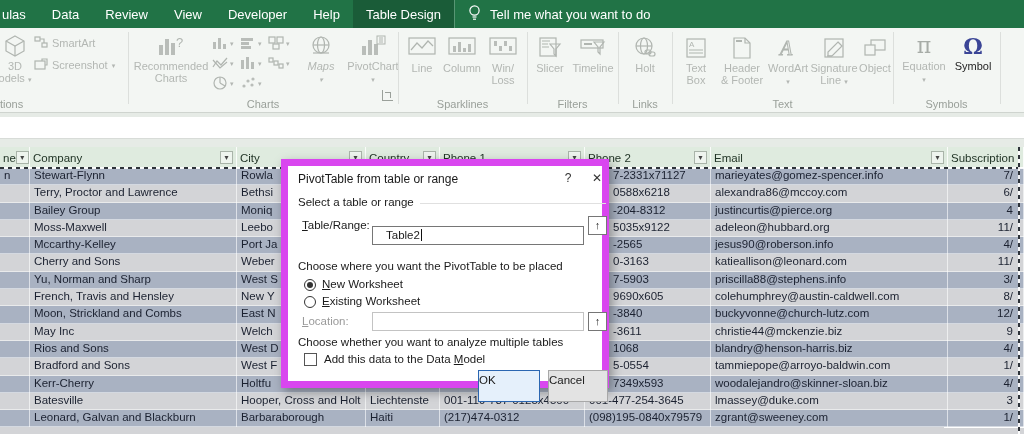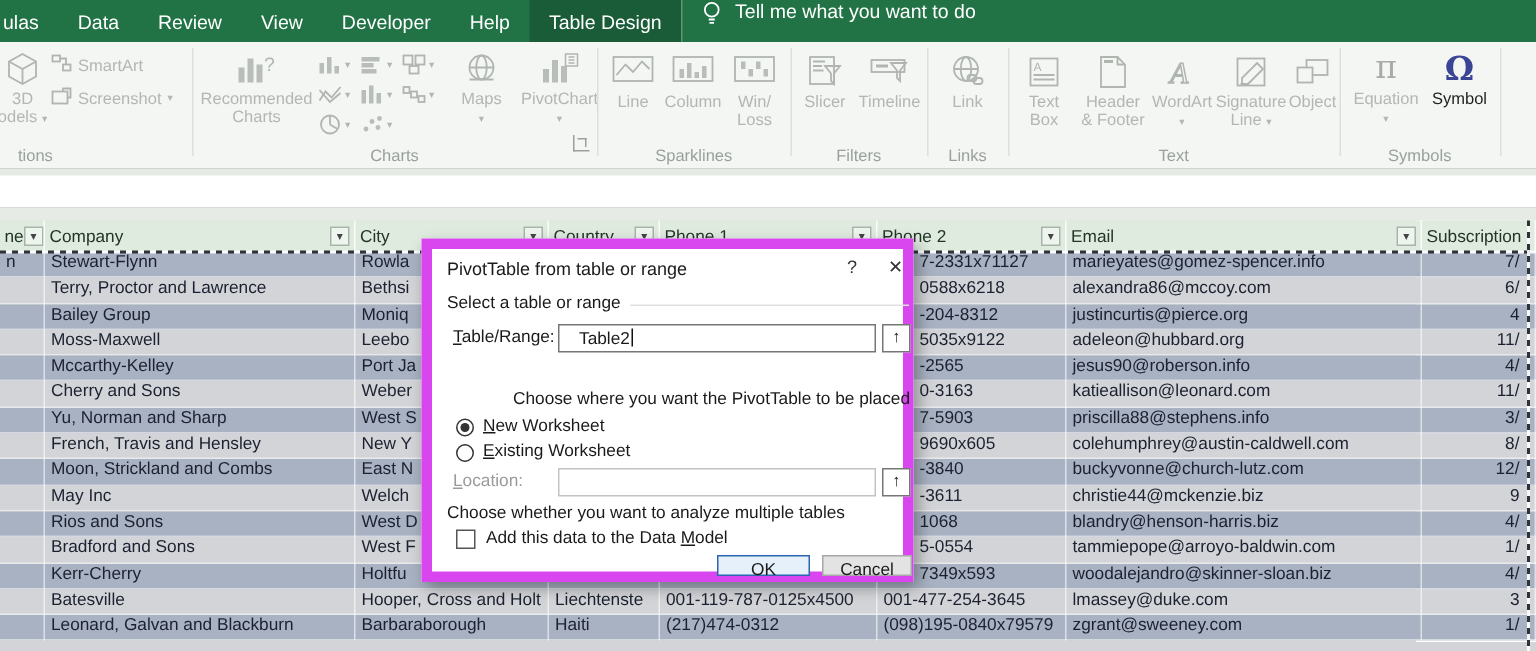--- a/index.html
+++ b/index.html
@@ -5,21 +5,21 @@
   html,body{margin:0;padding:0;}
   body{width:1024px;height:434px;overflow:hidden;position:relative;
        font-family:"Liberation Sans",sans-serif;background:#fff;
        -webkit-font-smoothing:antialiased;}
   
   #menubar{position:absolute;left:0;top:0;width:1024px;height:28px;
            background:var(--excel_green);display:flex;align-items:stretch;color:#fff;}
   .mtab{display:flex;align-items:center;padding:0 13px;font-size:13px;cursor:default;white-space:nowrap;}
   .mtab.first{padding-left:2px;}
   .mtab.active{background:var(--tab_active);}
-  .tellme{display:flex;gap:8px;padding:0 12px;font-size:13px;border-left:1px solid rgba(255,255,255,.25);}
+  .tellme{display:flex;align-items:center;gap:8px;padding:0 12px;font-size:13px;border-left:1px solid rgba(255,255,255,.25);}
   
   #ribbon{position:absolute;left:0;top:28px;width:1024px;height:84px;background:var(--ribbon_bg);
           border-bottom:1px solid #cfd4cf;color:#b3b7b3;font-size:11px;}
   .rgroup{position:absolute;top:0;height:84px;}
   .rsep{position:absolute;top:4px;height:72px;width:1px;background:#dcdfdc;}
   .glabel{position:absolute;bottom:2px;left:0;width:100%;text-align:center;font-size:11px;color:#9aa09a;}
   .bigbtn{position:absolute;text-align:center;line-height:12px;}
   .bigbtn .bicon{height:28px;display:flex;align-items:center;justify-content:center;}
   .blabel{font-size:11px;white-space:nowrap;}
   .smallbtn{position:absolute;display:flex;align-items:center;gap:4px;white-space:nowrap;}
@@ -66,21 +66,21 @@
   .dsec{position:absolute;left:10px;white-space:nowrap;}
   .dsec .rule{position:absolute;top:7px;height:1px;background:#e0e0e0;}
   .dlabel{position:absolute;white-space:nowrap;}
   .dinput{position:absolute;left:84px;width:212px;height:19px;border:1px solid #767676;box-sizing:border-box;
           font-size:11.5px;padding:2px 3px 0 3px;background:#fff;white-space:nowrap;}
   .collapse{position:absolute;left:300px;width:19px;height:19px;border:1px solid #767676;box-sizing:border-box;
             background:#fff;text-align:center;font-size:11px;font-weight:bold;color:#222;line-height:17px;}
   .radio{position:absolute;left:16px;width:12px;height:12px;border:1px solid #333;border-radius:50%;box-sizing:border-box;}
   .radio.on:after{content:"";position:absolute;left:2px;top:2px;width:6px;height:6px;border-radius:50%;background:#333;}
   .chk{position:absolute;left:16px;width:13px;height:13px;border:1px solid #555;box-sizing:border-box;background:#fff;}
-  .dbtn{position:absolute;height:14px;box-sizing:border-box;text-align:center;line-height:19px;font-size:11.5px;}
+  .dbtn{position:absolute;height:32px;box-sizing:border-box;text-align:left;line-height:19px;font-size:11.5px;}
   #btn-ok{left:190px;top:204px;width:62px;border:1px solid var(--ok_border);background:#e5f0fb;}
   #btn-cancel{left:260px;top:204px;width:60px;border:1px solid #a8a8a8;background:#e3e3e3;}
   .u{text-decoration:underline;}
   .gray{color:#9a9a9a;}
   .caretbar{display:inline-block;width:1px;height:12px;background:#111;vertical-align:-2px;margin-left:1px;}
 </style>
 </head>
 <body>
 
 <div id="menubar">
@@ -140,21 +140,21 @@
       <span>SmartArt</span>
     </div>
     <div class="smallbtn" style="left:34px;top:30px;">
       <span><svg width="14" height="12" viewBox="0 0 14 12" class="ic">
             <rect x="1" y="3" width="10" height="8"></rect>
             <path d="M8 3 8 1 13 1 13 7 11 7"></path>
           </svg></span>
       <span>Screenshot</span>
       <span class="caret">▾</span>
     </div>
-    <div class="glabel" style="text-align:left;padding-left:12px;">tions</div>
+    <div class="glabel" style="text-align:left;padding-left:0;">tions</div>
   </div>
   <div class="rsep" style="left:128px;"></div>
 
   <div class="rgroup" style="left:128px;width:270px;">
     <div class="bigbtn" style="left:4px;top:4px;width:78px;">
       <div class="bicon">
         <svg width="28" height="26" viewBox="0 0 28 26">
             <rect x="2" y="12" width="4" height="10" class="icf"></rect>
             <rect x="8" y="6" width="4" height="16" class="icf"></rect>
             <rect x="14" y="10" width="4" height="12" class="icf"></rect>
@@ -221,21 +221,21 @@
       </div>
     <div class="mini" style="left:112px;top:48px;">
         <svg width="16" height="14" viewBox="0 0 16 14">
           <circle cx="4" cy="10" r="1.6" class="icf"></circle>
           <circle cx="8" cy="5" r="1.6" class="icf"></circle>
           <circle cx="12" cy="9" r="1.6" class="icf"></circle>
           <circle cx="13" cy="3" r="1.6" class="icf"></circle>
         </svg>
         <span class="caret">▾</span>
       </div>
-    <div class="bigbtn" style="left:172px;top:4px;width:42px;">
+    <div class="bigbtn" style="left:172px;top:4px;width:42px;font-style:italic;">
       <div class="bicon">
           <svg width="24" height="24" viewBox="0 0 24 24" class="ic">
             <circle cx="12" cy="11" r="8"></circle>
             <ellipse cx="12" cy="11" rx="3.5" ry="8"></ellipse>
             <path d="M4 11 20 11"></path>
             <path d="M4 19 20 19"></path>
           </svg>
         </div>
       <div class="blabel">Maps</div>
       <div class="blabel"><span class="caret">▾</span></div>
@@ -326,21 +326,21 @@
     <div class="bigbtn" style="left:8px;top:6px;width:38px;">
       <div class="bicon">
           <svg width="24" height="24" viewBox="0 0 24 24" class="ic">
             <circle cx="11" cy="10" r="8"></circle>
             <ellipse cx="11" cy="10" rx="3.5" ry="8"></ellipse>
             <path d="M3 10 19 10"></path>
             <rect x="12" y="14" width="6" height="4" rx="2"></rect>
             <rect x="16" y="16" width="6" height="4" rx="2"></rect>
           </svg>
         </div>
-      <div class="blabel">Link</div>
+      <div class="blabel">Holt</div>
     </div>
     <div class="glabel">Links</div>
   </div>
   <div class="rsep" style="left:672px;"></div>
 
   <div class="rgroup" style="left:672px;width:221px;">
     <div class="bigbtn" style="left:4px;top:6px;width:40px;">
       <div class="bicon">
           <svg width="22" height="22" viewBox="0 0 22 22" class="ic">
             <rect x="2" y="2" width="18" height="18"></rect>
@@ -627,24 +627,24 @@
   <div id="dlg-title">PivotTable from table or range</div>
   <div id="dlg-help">?</div>
   <div id="dlg-close">✕</div>
 
   <div class="dsec" style="top:30px;">
     <span>Select a table or range</span>
     <span class="rule" style="left:122px;width:186px;"></span>
   </div>
 
   <div class="dlabel" style="left:14px;top:53px;"><span class="u">T</span><span>able/Range:</span></div>
-  <div class="dinput" style="top:50px;padding-left:13px;"><span>Table2</span><span class="caretbar"></span></div>
+  <div class="dinput" style="top:60px;padding-left:13px;"><span>Table2</span><span class="caretbar"></span></div>
   <div class="collapse" style="top:50px;"><span>↑</span></div>
 
-  <div class="dsec" style="top:94px;margin-left:44px;">
+  <div class="dsec" style="top:94px;">
     <span>Choose where you want the PivotTable to be placed</span>
   </div>
 
   <div class="radio on" style="top:113px;"></div>
   <div class="dlabel" style="left:34px;top:112px;"><span class="u">N</span><span>ew Worksheet</span></div>
 
   <div class="radio" style="top:130px;"></div>
   <div class="dlabel" style="left:34px;top:129px;"><span class="u">E</span><span>xisting Worksheet</span></div>
 
   <div class="dlabel gray" style="left:14px;top:149px;"><span class="u">L</span><span>ocation:</span></div>

